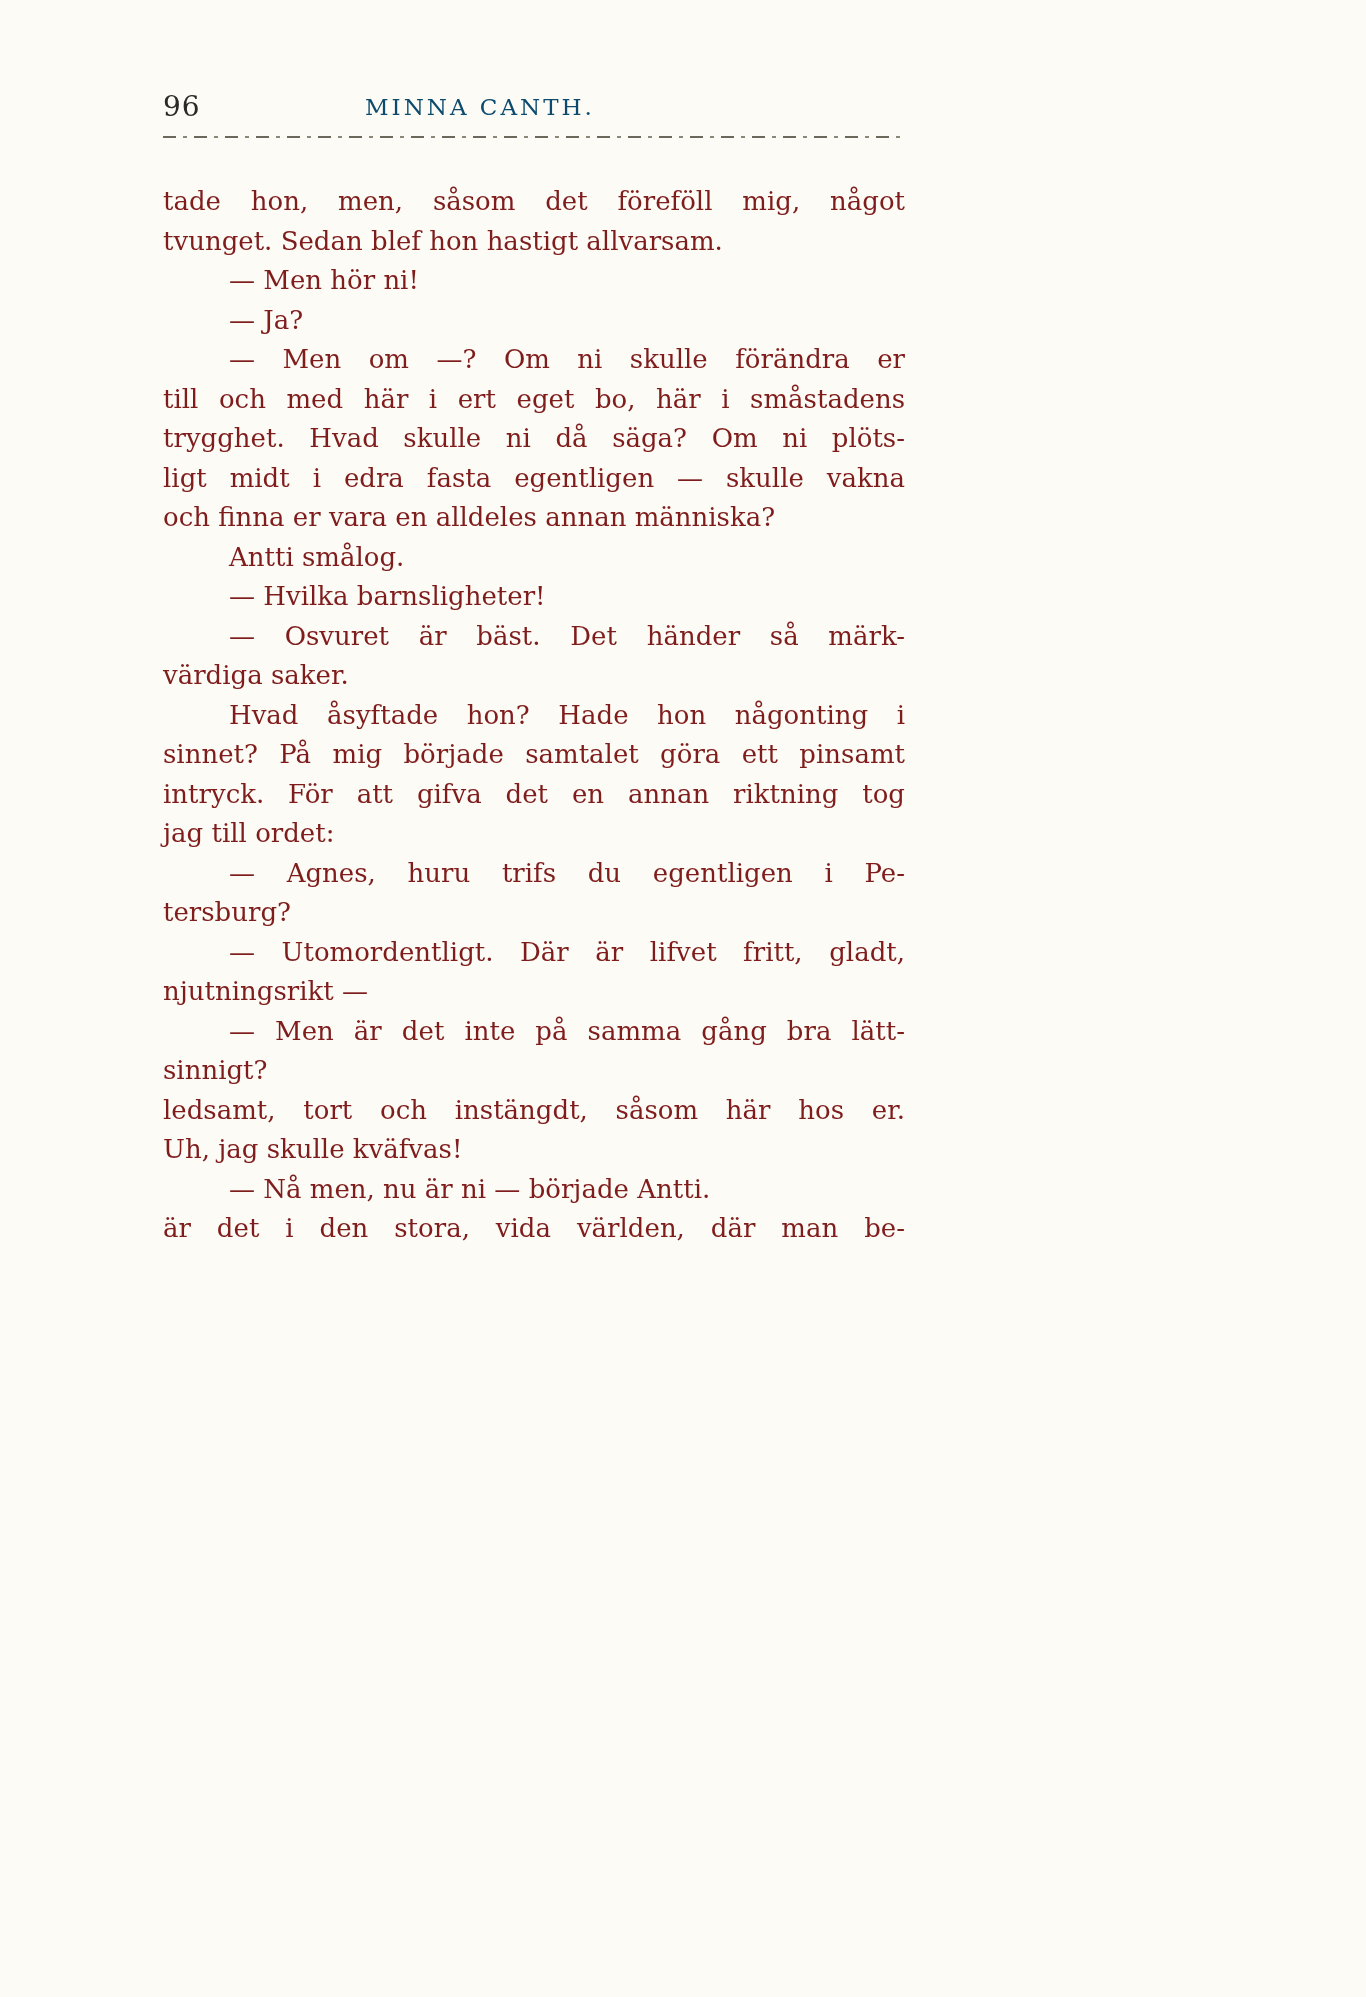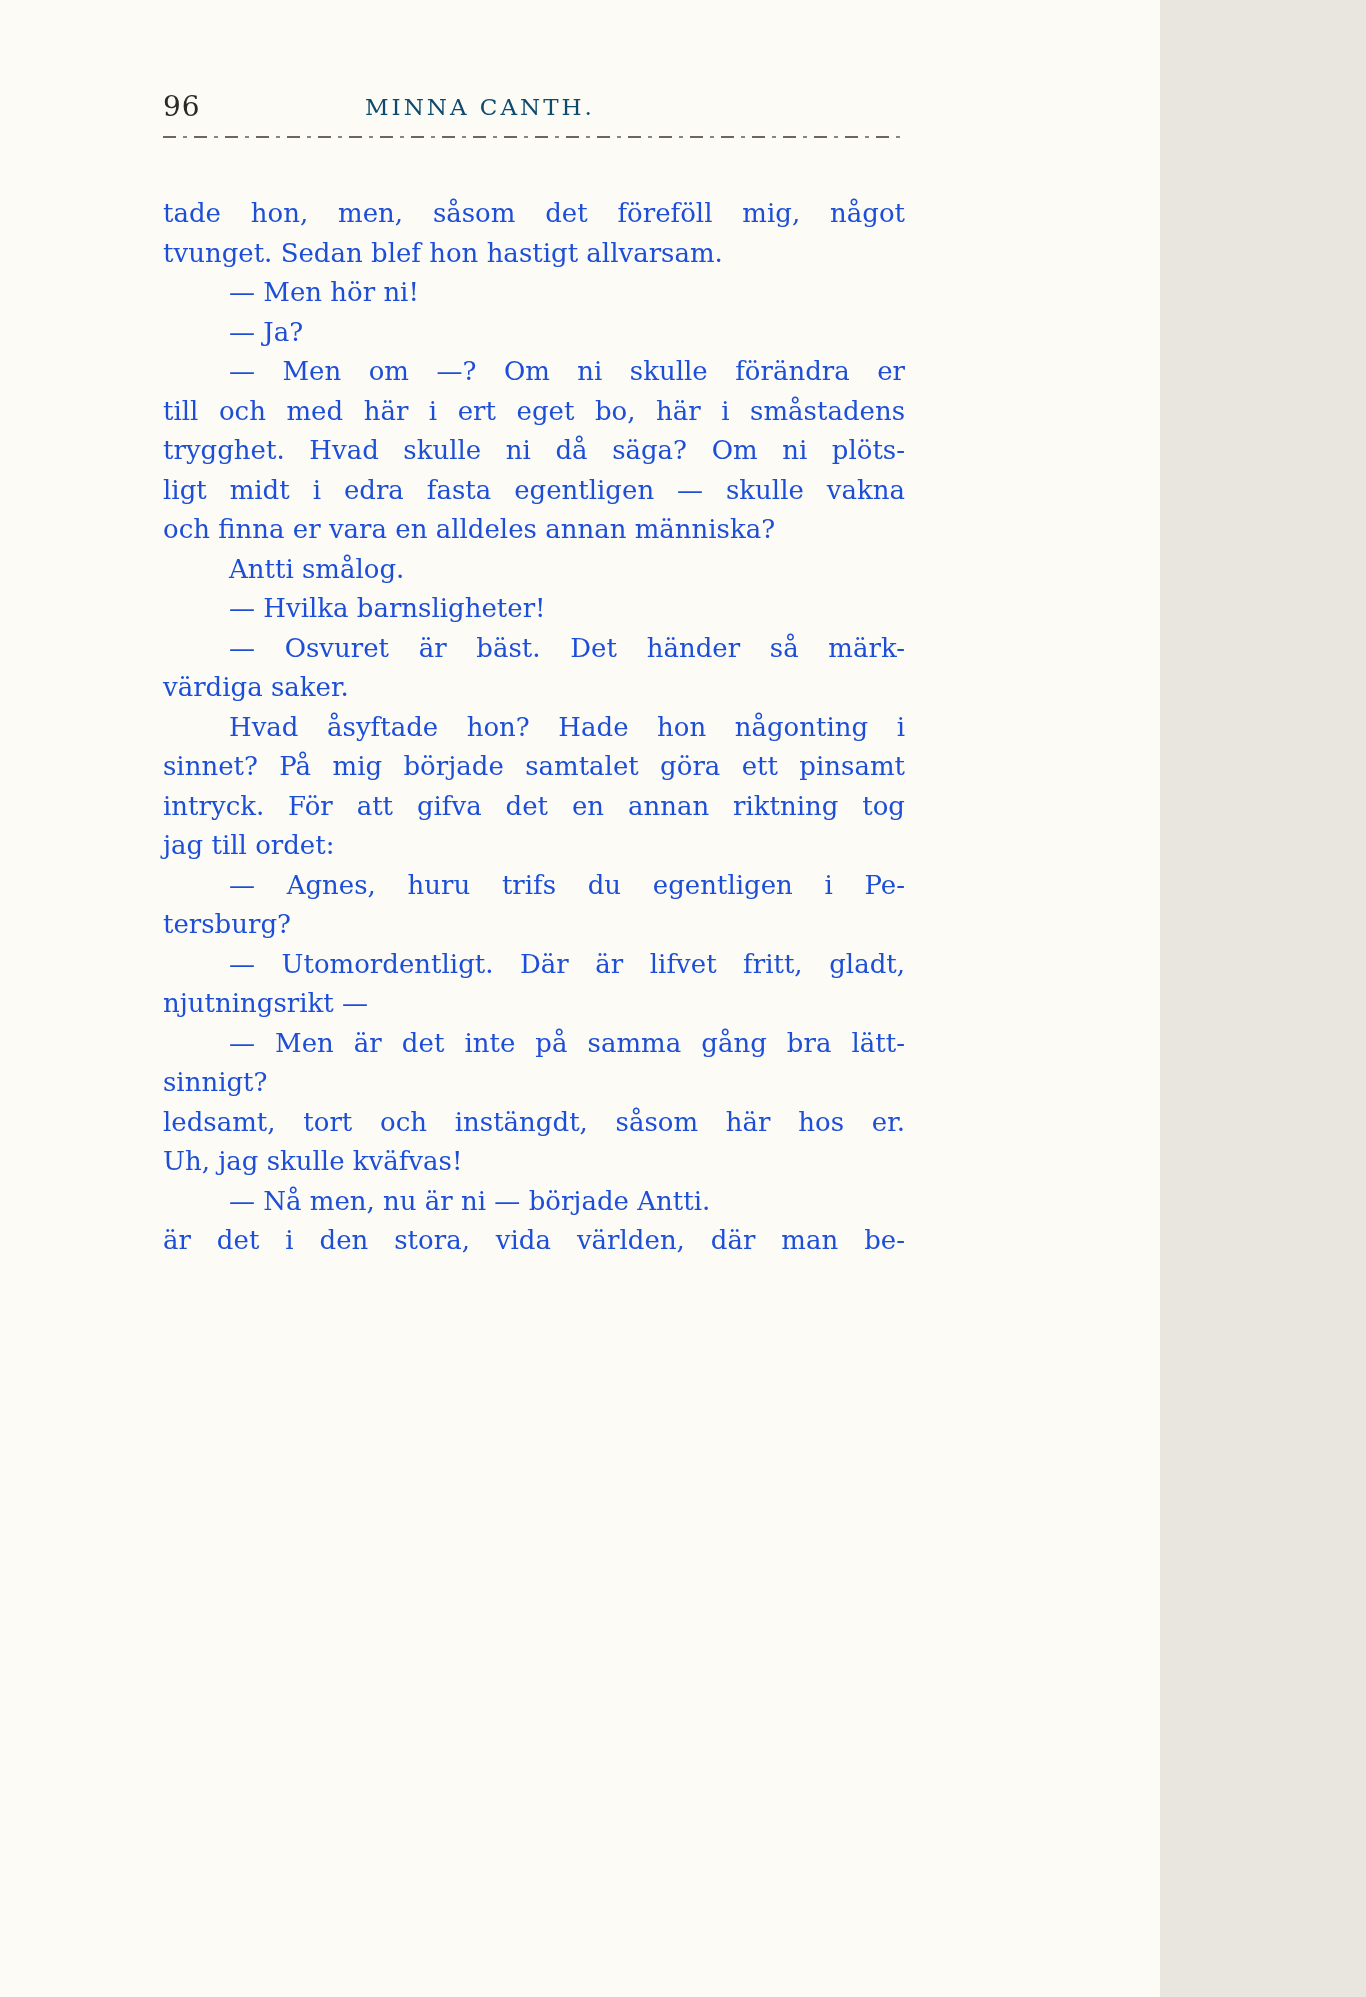--- a/index.html
+++ b/index.html
@@ -2,21 +2,21 @@
 <html><head>
 <meta charset="utf-8">
 <style>
   html, body {
     margin: 0;
     padding: 0;
     background: #e8e6df;
   }
   .page {
     position: relative;
-    width: 1160px;
+    width: 1366px;
     height: 1997px;
     background: #fcfbf5;
     font-family: "DejaVu Serif", "Liberation Serif", serif;
     color: #22211d;
     overflow: hidden;
   }
   .text-block {
     position: absolute;
     left: 163px;
     top: 90px;
@@ -50,23 +50,23 @@
     height: 2px;
     background: repeating-linear-gradient(
       90deg,
       #6b675c 0px, #6b675c 13px,
       transparent 13px, transparent 20px,
       #8a8678 20px, #8a8678 24px,
       transparent 24px, transparent 31px
     );
   }
   .body-text {
-    margin-top: 56px;
+    margin-top: 44px;
     font-size: 26px;
-    color: #1d4ed8;
+    color: #7f1d1d;
   }
   .ln {
     line-height: 39.5px;
     height: 39.5px;
     white-space: nowrap;
     text-align: left;
   }
   .ln.just {
     white-space: normal;
     text-align: justify;

